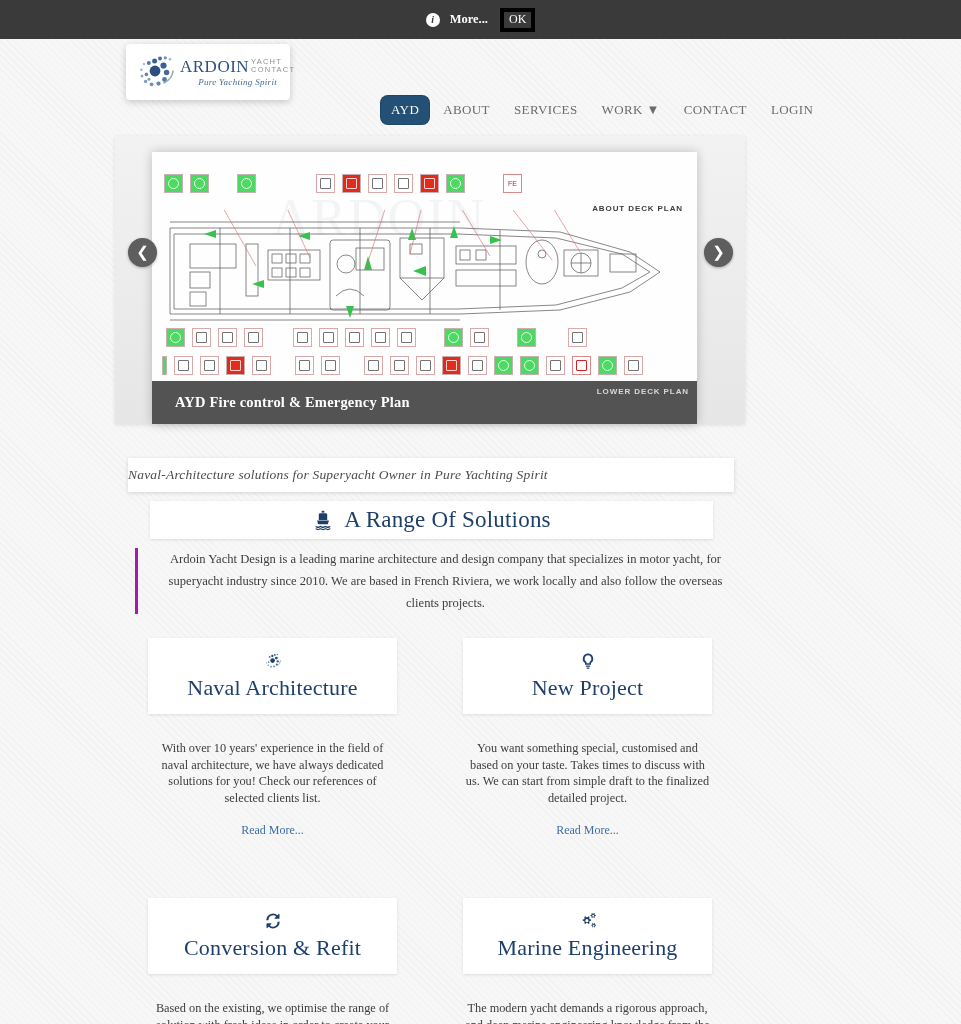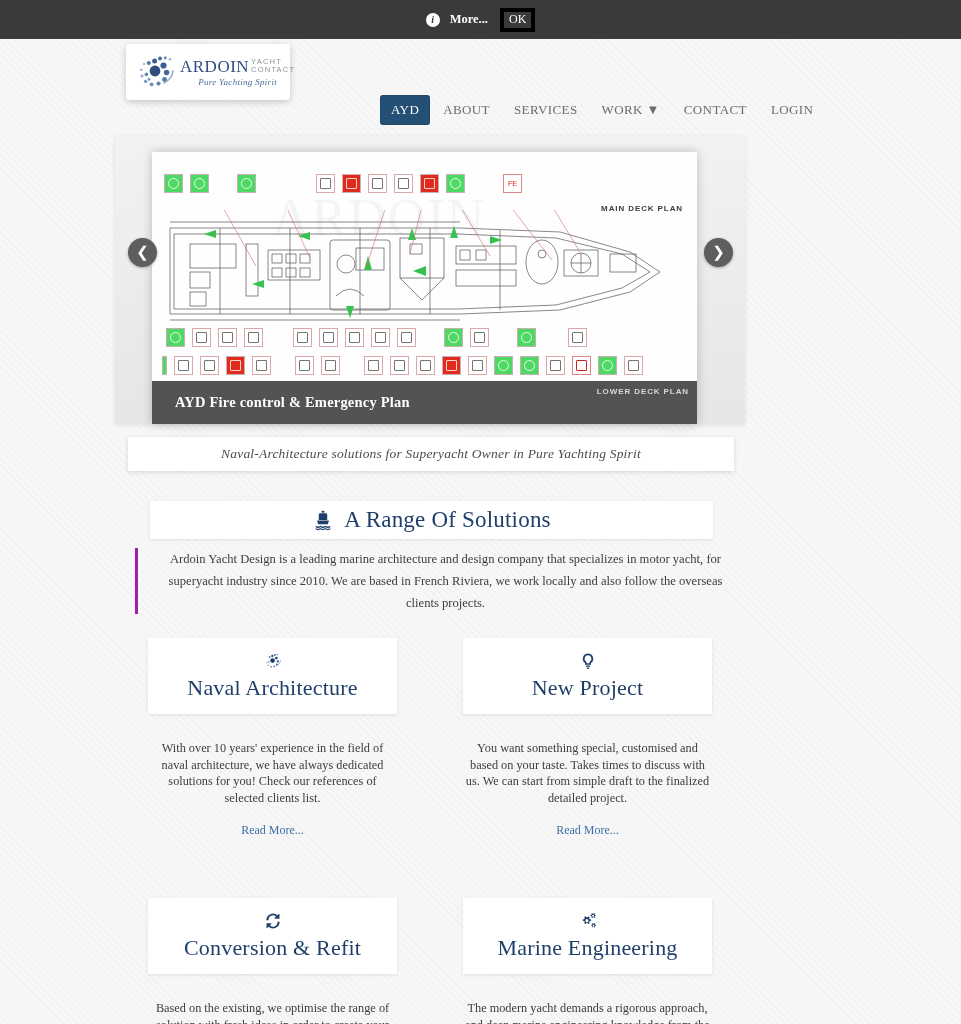--- a/index.html
+++ b/index.html
@@ -129,21 +129,21 @@
     gap: 2px;
   }
   .nav-item {
     font-family: "Liberation Serif", serif;
     font-size: 13px;
     color: #6b6b6b;
     letter-spacing: 0.4px;
     padding: 7px 11px;
     text-decoration: none;
     cursor: pointer;
-    border-radius: 3px;
+    border-radius: 8px;
     white-space: nowrap;
     text-align: right;
   }
   .nav-item.active {
     background: #245076;
     color: #ffffff;
     font-weight: normal;
     box-shadow: inset 0 0 0 1px rgba(0,0,0,0.12);
   }
 
@@ -247,28 +247,27 @@
     z-index: 5;
     font-family: "DejaVu Sans", sans-serif;
   }
   .carousel-arrow.prev { left: 13px; }
   .carousel-arrow.next { right: 12px; }
 
   
   .tagline-bar {
     position: absolute;
     left: 128px;
-    top: 437px;
+    top: 458px;
     width: 606px;
     height: 34px;
     background: #ffffff;
     box-shadow: 0 1px 4px rgba(0,0,0,0.14);
     display: flex;
     align-items: center;
-    justify-content: center;
   }
   .tagline-text {
     font-family: "Liberation Serif", serif;
     font-style: italic;
     font-size: 13.5px;
     color: #4c4c4c;
     letter-spacing: 0.2px;
   }
 
   
@@ -414,21 +413,21 @@
     <a class="nav-item">LOGIN</a>
   </div>
 </div>
 
 <div class="carousel-wrap">
 
   <div class="carousel-inner">
     <div class="plan-img">
 
       <div class="plan-watermark">ARDOIN</div>
-      <div class="deck-label main">MAIN DECK PLAN</div>
+      <div class="deck-label main">ABOUT DECK PLAN</div>
 
       <div class="sym-row" style="left:12px; top:22px;">
         <span class="sym green">
             <span class="sym-in"></span>
           </span>
         <span class="sym green">
             <span class="sym-in"></span>
           </span>
         <span style="width:14px"></span>
         <span class="sym green">

